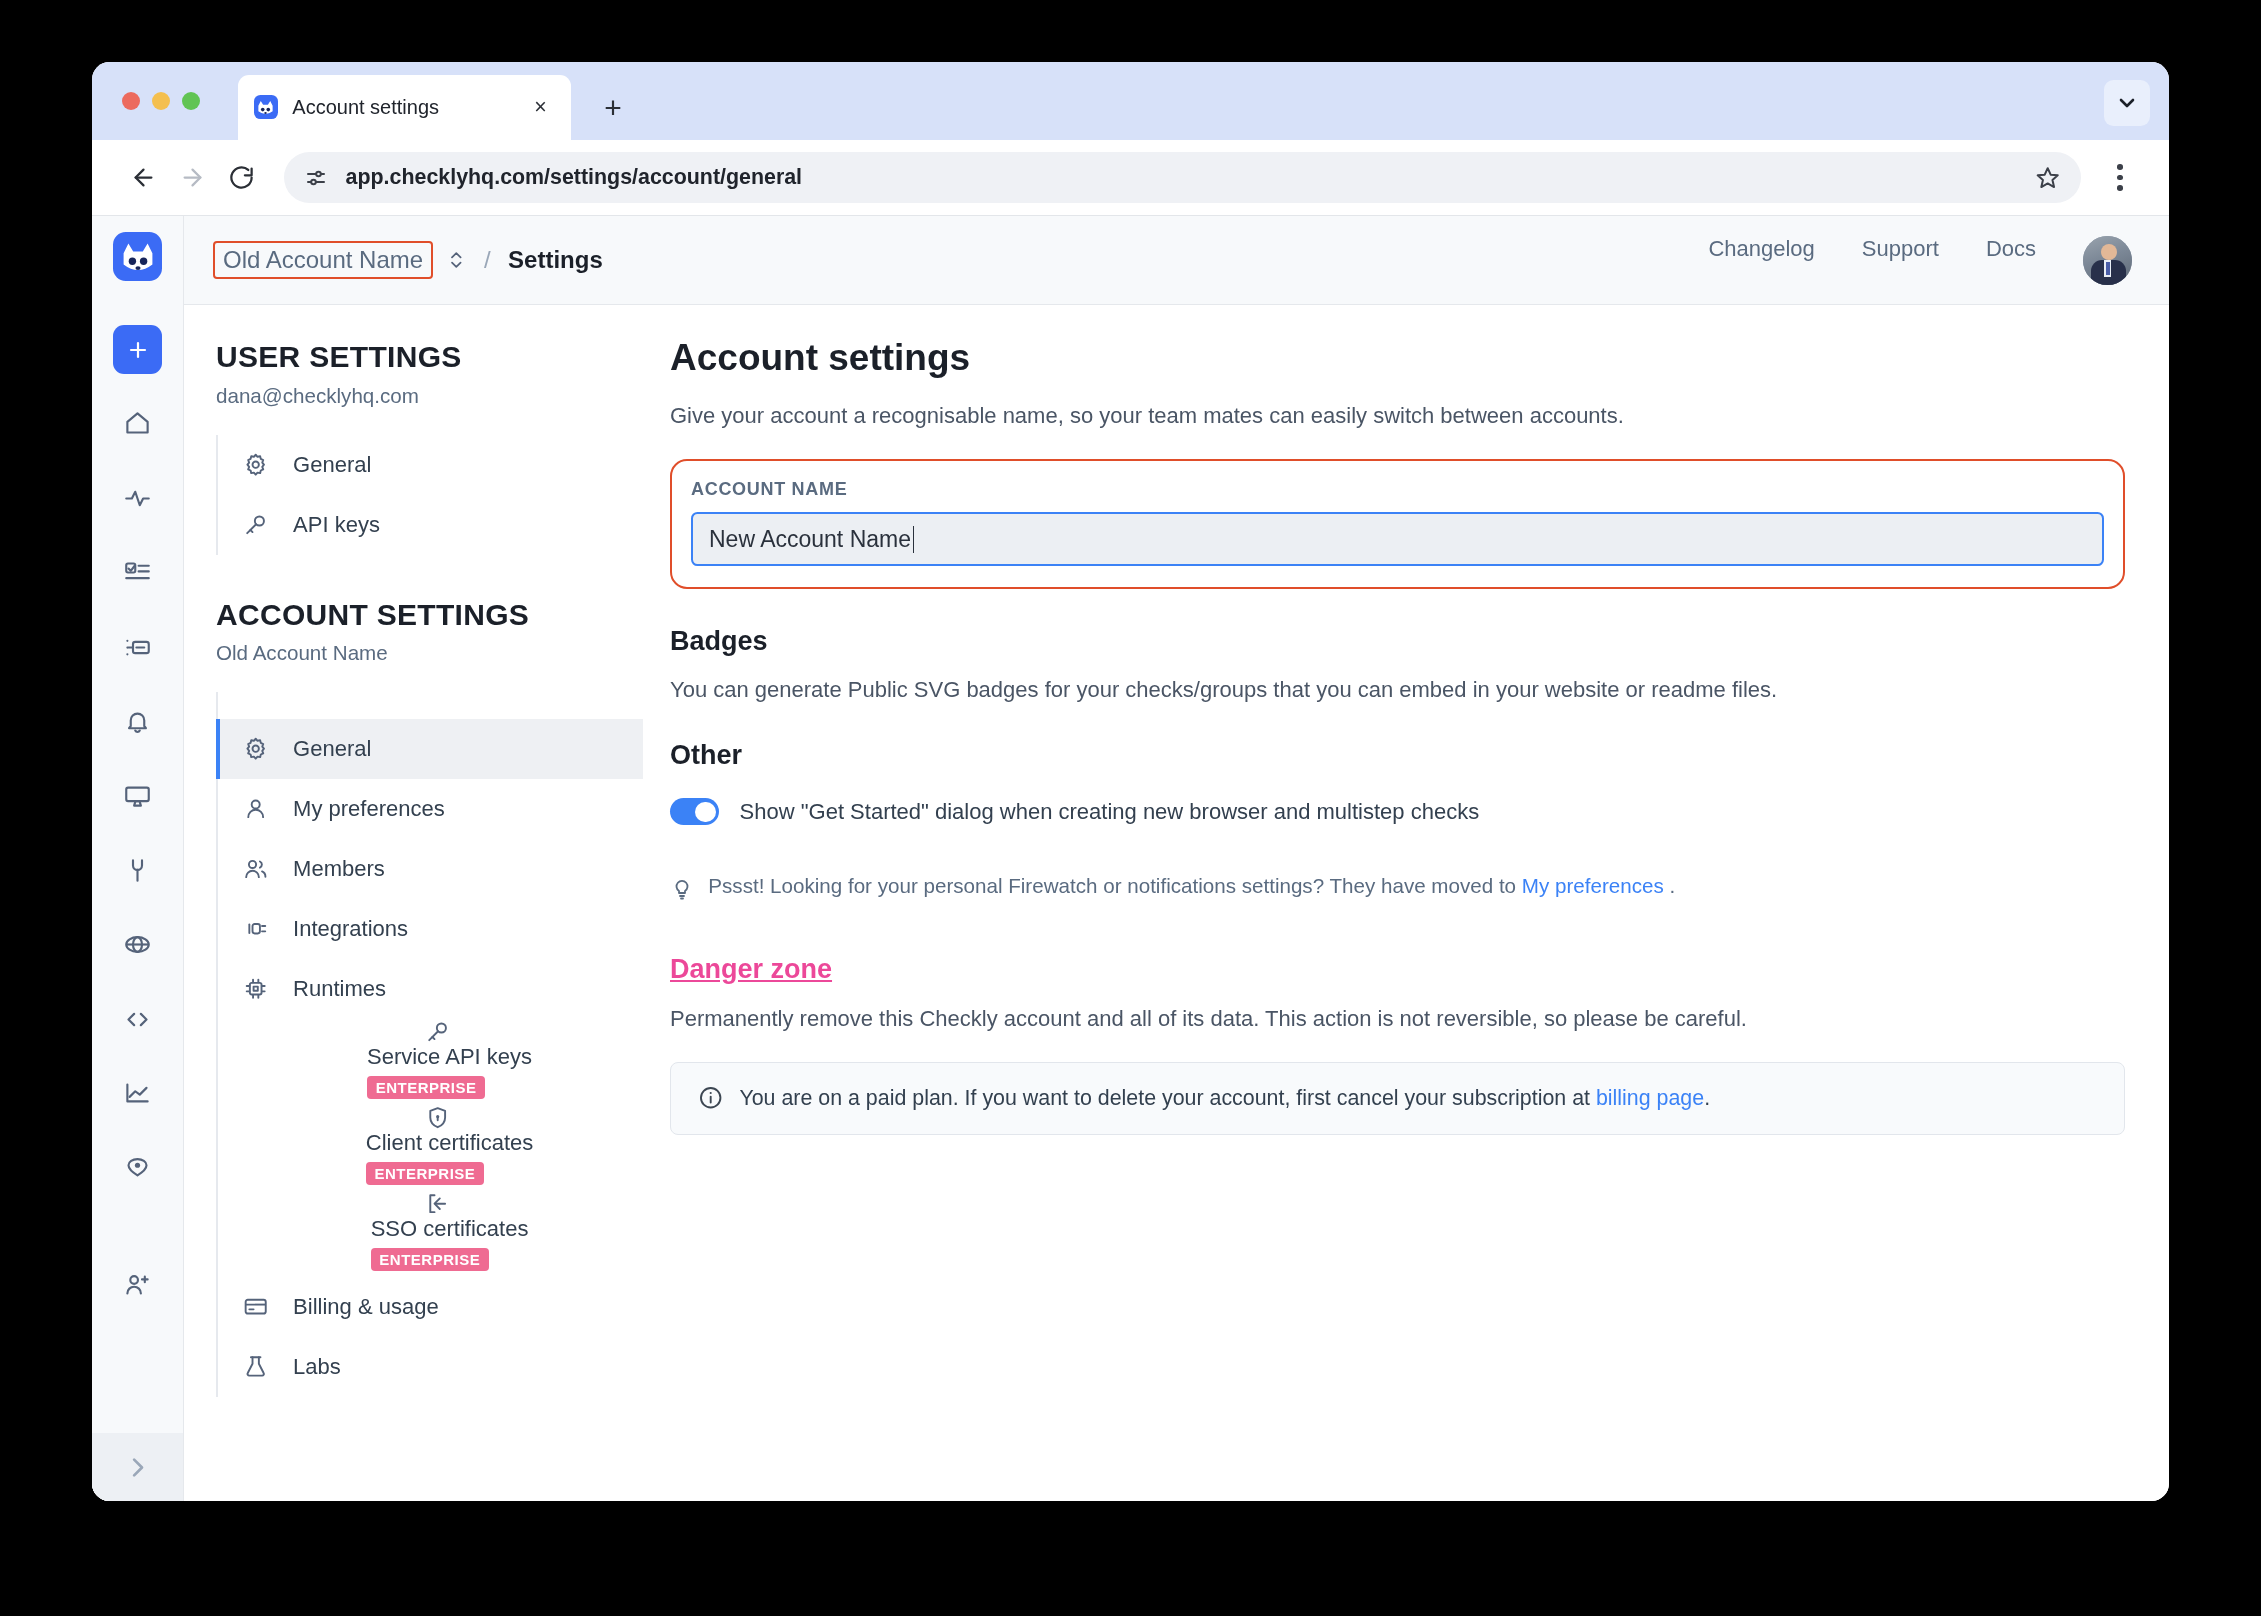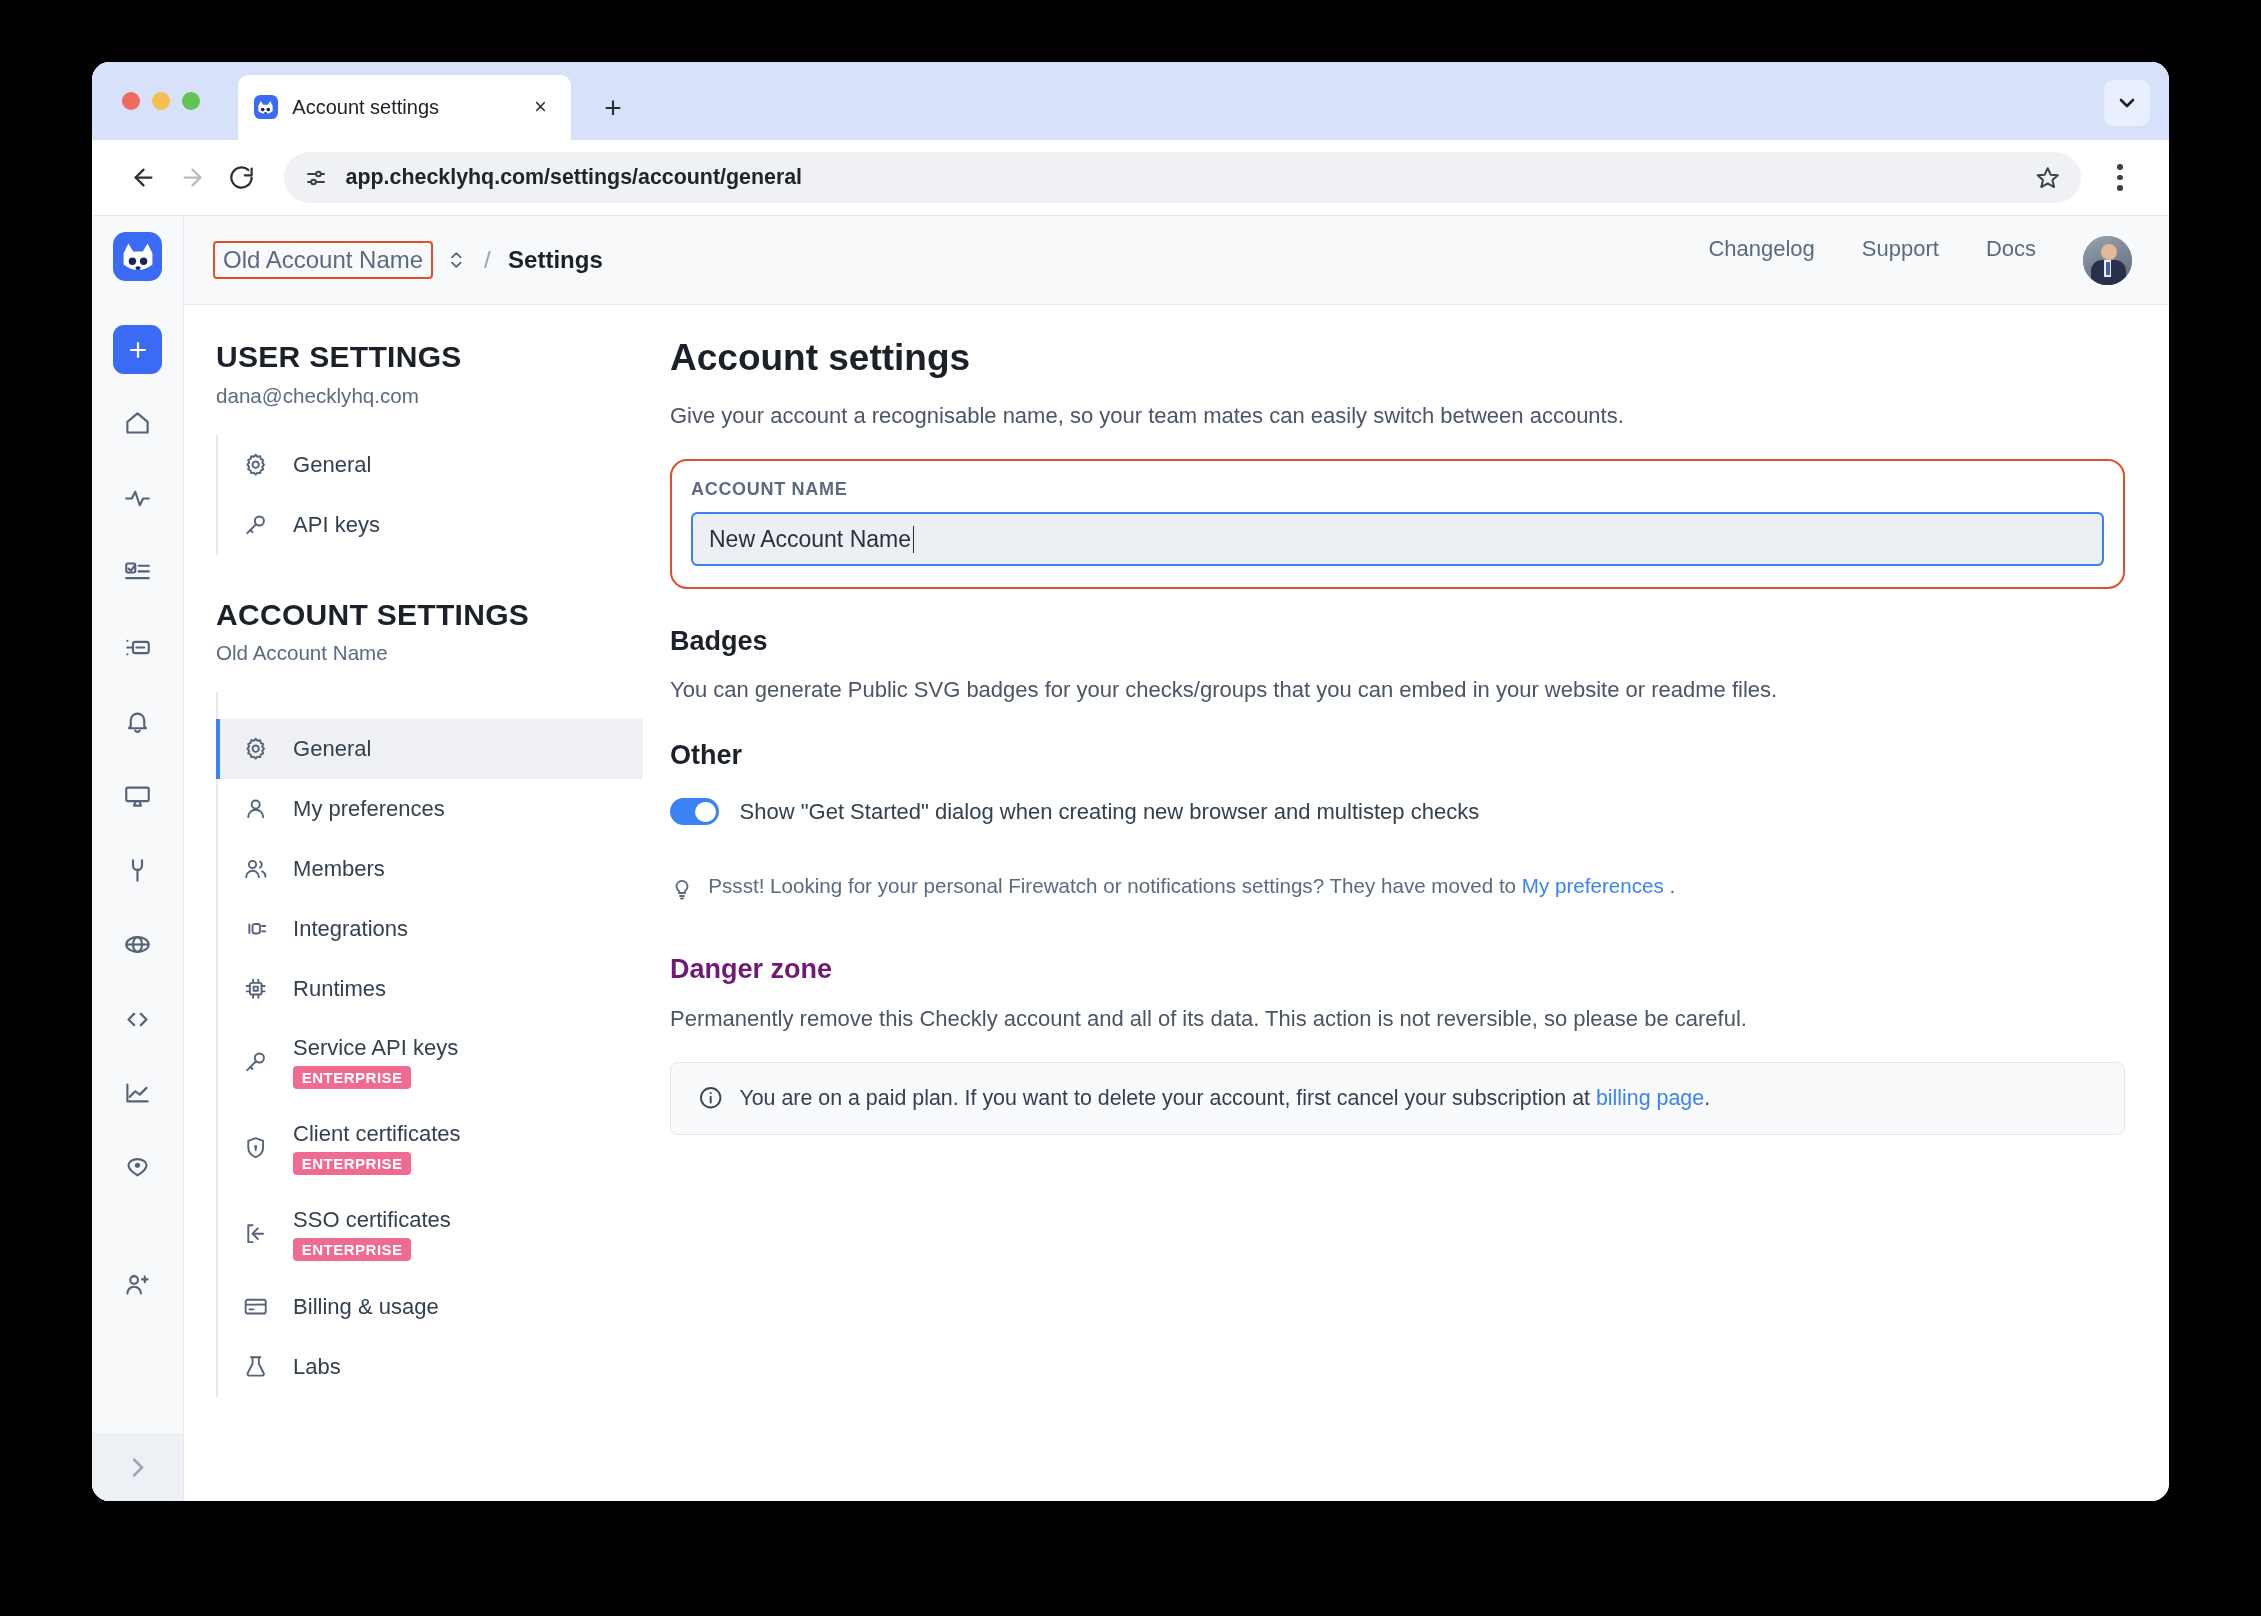--- a/index.html
+++ b/index.html
@@ -184,21 +184,21 @@
     font-size: 20.6px; color: #5a6b80;
     padding: 9.5px 0 0 32px;
   }
   .side-group { margin-top: 27px; padding-left: 32px; }
   .side-list { border-left: 2.4px solid #e6e9ee; }
   .side-item {
     display: flex; align-items: center;
     height: 60px; padding-left: 25.4px;
     position: relative;
   }
-  .side-item.tall { height: 86px; }
+  .side-item.tall { height: 86px; flex-direction: column; }
   .side-item .ico { width: 37px; flex: none; color: #55637a; display: flex; align-items: center; }
   .side-item .txtwrap { margin-left: 12.7px; display: flex; flex-direction: column; gap: 5.6px; }
   .side-item .txt { font-size: 22px; color: #33404f; white-space: nowrap; }
   .side-item.active { background: #eef0f3; }
   .side-item.active::before {
     content: ""; position: absolute; left: -2.4px; top: 0;
     width: 4px; height: 100%; background: #3b82f6;
   }
   .ent-badge {
     align-self: flex-start;
@@ -255,21 +255,21 @@
   }
   .toggle.off .knob { left: 3.2px; }
   .toggle.on .knob  { left: 25.4px; }
   .toggle-label { margin-left: 20.6px; font-size: 22px; color: #33404f; }
 
   .hint { display: flex; align-items: flex-start; margin-top: 49px; }
   .hint .ico { flex: none; color: #5a6b80; margin-top: 1.6px; }
   .hint .txt { margin-left: 14.3px; font-size: 20.6px; color: #5a6b80; }
   .link { color: #3b82f6; }
 
-  .danger-title { font-size: 27px; font-weight: bold; color: #701a75; margin-top: 51px; }
+  .danger-title { font-size: 27px; font-weight: bold; color: #ec4899; margin-top: 51px; text-decoration: underline; }
 
   .notice {
     margin-top: 30px;
     background: #f8fafc;
     border: 0.8px solid #e2e6ec;
     border-radius: 8px;
     height: 73px;
     display: flex; align-items: center;
     padding: 0 27px;
   }

